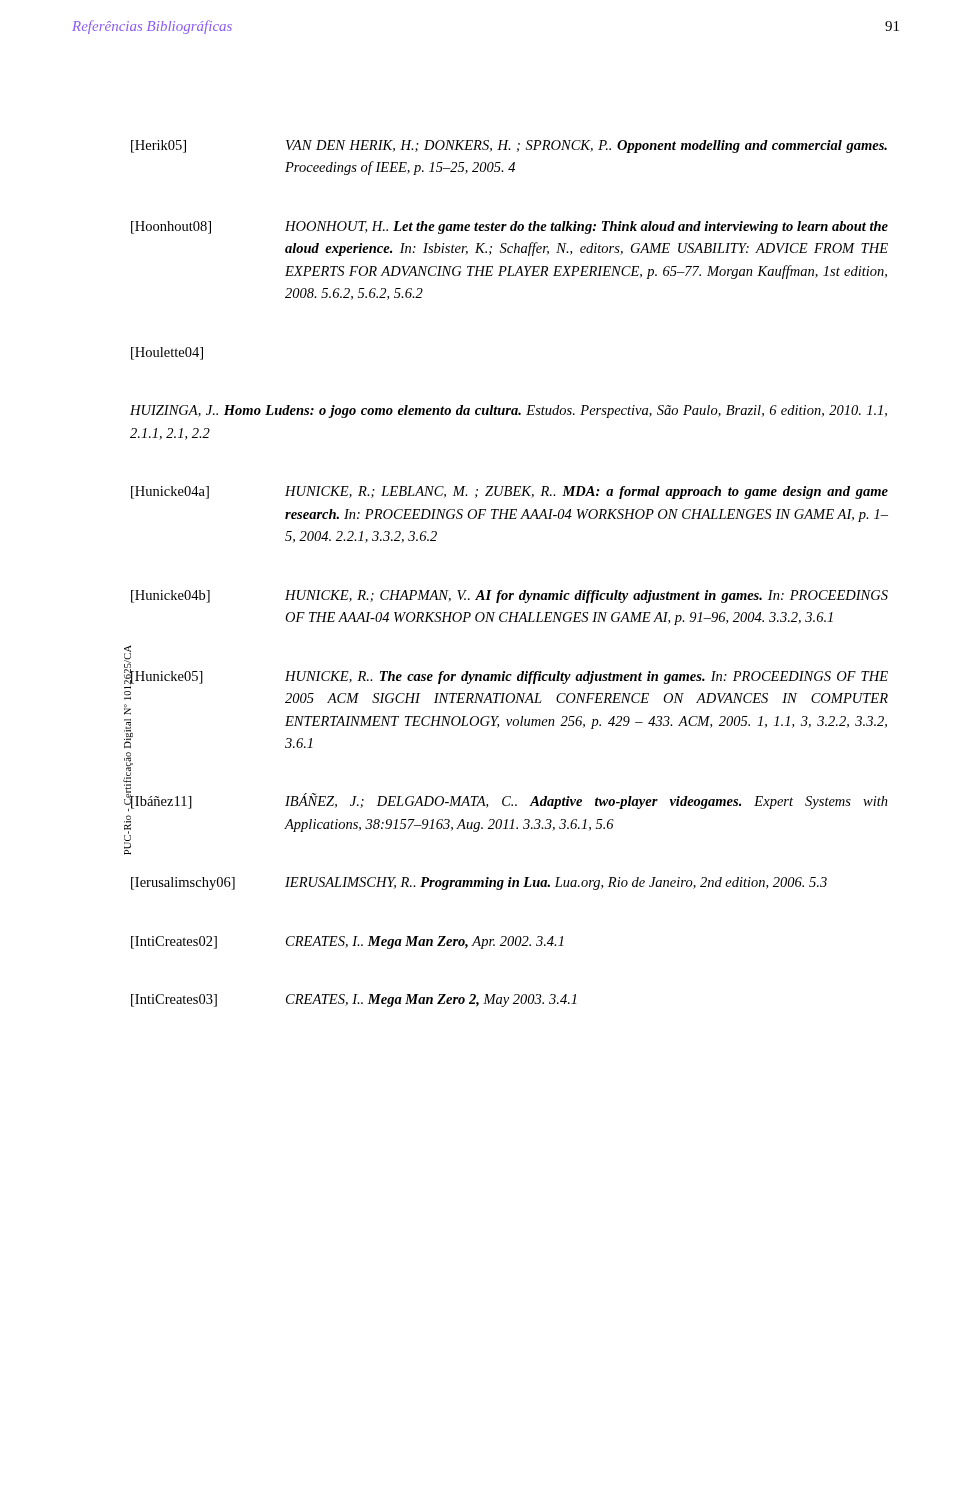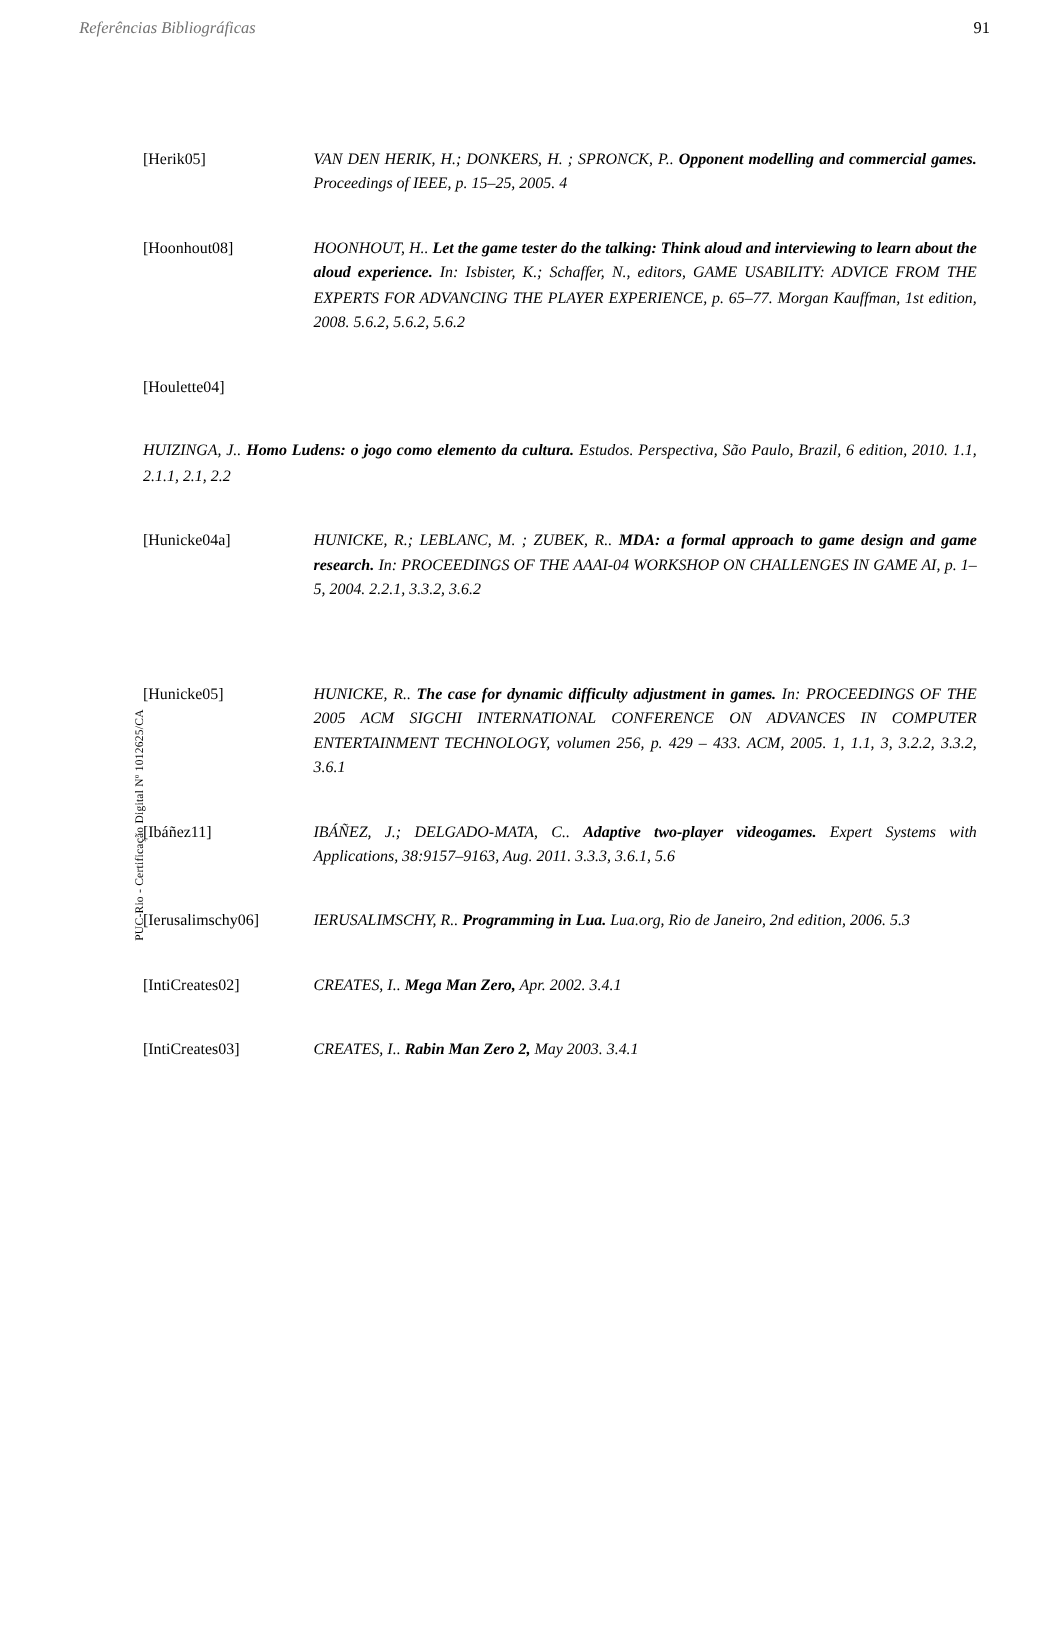--- a/index.html
+++ b/index.html
@@ -46,21 +46,21 @@
       font-size: 15px;
       color: #000;
     }
 
     .page-header {
       position: absolute;
       top: 18px;
       left: 72px;
       font-style: italic;
       font-size: 15px;
-      color: #737373;
+      color: #8b5cf6;
     }
 
     .content {
       margin: 0 72px 0 130px;
       padding-top: 58px;
     }
 
     .ref-entry {
       display: flex;
       margin-bottom: 22px;
@@ -114,37 +114,39 @@
           <div class="ref-label">[Houlette04]</div>
         </div>
         <div class="ref-entry">
           <div class="ref-text">HUIZINGA, J.. <strong>Homo Ludens: o jogo como elemento da cultura.</strong> Estudos. Perspectiva, São Paulo, Brazil, 6 edition, 2010. 1.1, 2.1.1, 2.1, 2.2</div>
         </div>
         <div class="ref-entry">
           <div class="ref-label">[Hunicke04a]</div>
           <div class="ref-text">HUNICKE, R.; LEBLANC, M. ; ZUBEK, R.. <strong>MDA: a formal approach to game design and game research.</strong> In: PROCEEDINGS OF THE AAAI-04 WORKSHOP ON CHALLENGES IN GAME AI, p. 1–5, 2004. 2.2.1, 3.3.2, 3.6.2</div>
         </div>
         <div class="ref-entry">
+          <div class="ref-label">[Hunicke04b]</div>
+          <div class="ref-text">HUNICKE, R.; CHAPMAN, V.. <strong>AI for dynamic difficulty adjustment in games.</strong> In: PROCEEDINGS OF THE AAAI-04 WORKSHOP ON CHALLENGES IN GAME AI, p. 91–96, 2004. 3.3.2, 3.6.1</div>
         </div>
         <div class="ref-entry">
           <div class="ref-label">[Hunicke05]</div>
           <div class="ref-text">HUNICKE, R.. <strong>The case for dynamic difficulty adjustment in games.</strong> In: PROCEEDINGS OF THE 2005 ACM SIGCHI INTERNATIONAL CONFERENCE ON ADVANCES IN COMPUTER ENTERTAINMENT TECHNOLOGY, volumen 256, p. 429 – 433. ACM, 2005. 1, 1.1, 3, 3.2.2, 3.3.2, 3.6.1</div>
         </div>
         <div class="ref-entry">
           <div class="ref-label">[Ibáñez11]</div>
           <div class="ref-text">IBÁÑEZ, J.; DELGADO-MATA, C.. <strong>Adaptive two-player videogames.</strong> Expert Systems with Applications, 38:9157–9163, Aug. 2011. 3.3.3, 3.6.1, 5.6</div>
         </div>
         <div class="ref-entry">
           <div class="ref-label">[Ierusalimschy06]</div>
           <div class="ref-text">IERUSALIMSCHY, R.. <strong>Programming in Lua.</strong> Lua.org, Rio de Janeiro, 2nd edition, 2006. 5.3</div>
         </div>
         <div class="ref-entry">
           <div class="ref-label">[IntiCreates02]</div>
           <div class="ref-text">CREATES, I.. <strong>Mega Man Zero,</strong> Apr. 2002. 3.4.1</div>
         </div>
         <div class="ref-entry">
           <div class="ref-label">[IntiCreates03]</div>
-          <div class="ref-text">CREATES, I.. <strong>Rabin Man Zero 2,</strong> May 2003. 3.4.1</div>
+          <div class="ref-text">CREATES, I.. <strong>Mega Man Zero 2,</strong> May 2003. 3.4.1</div>
         </div>
       </div>
 
   </div>
 </div>
 
 </body></html>

